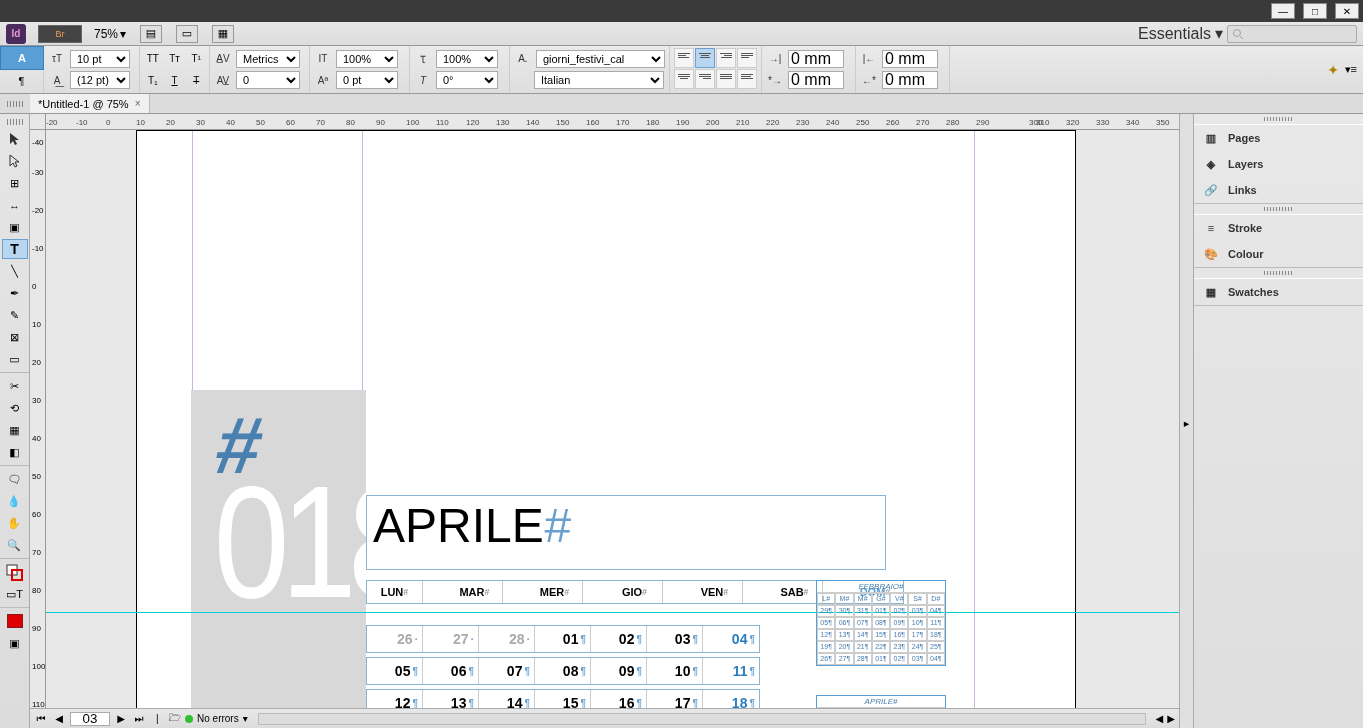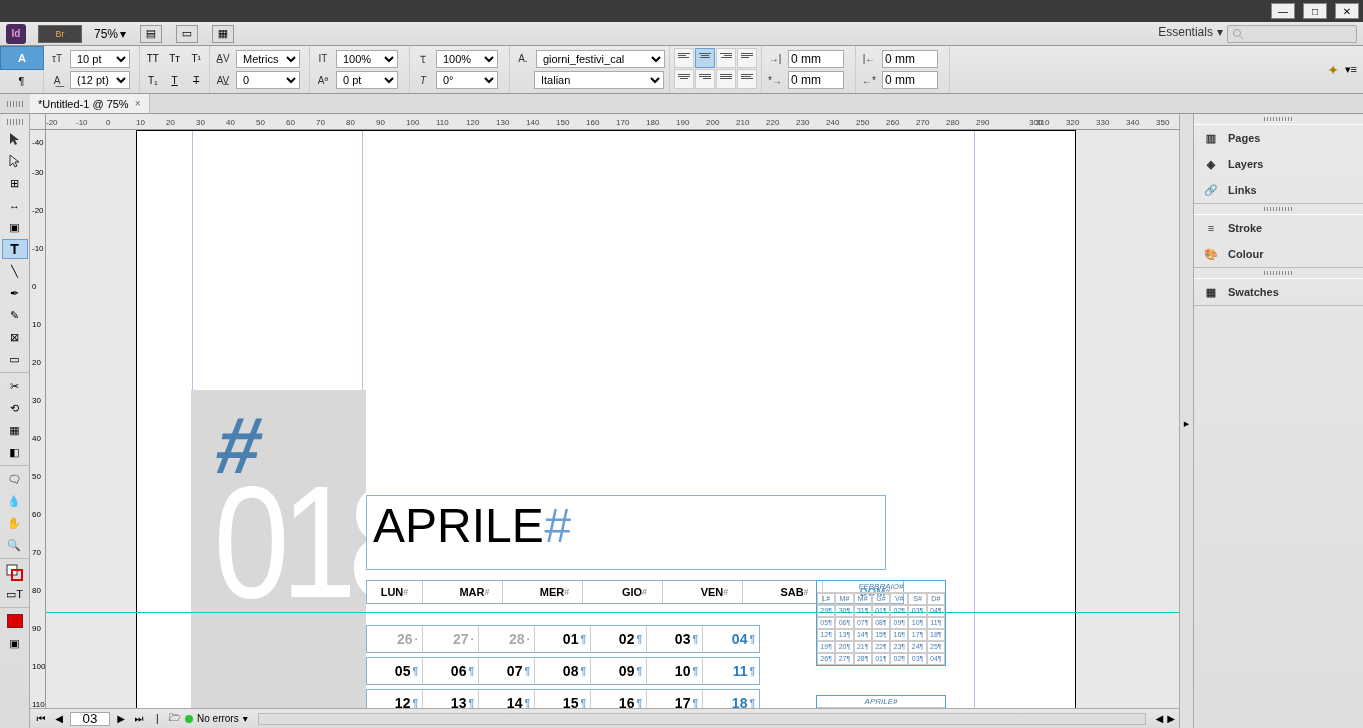--- a/index.html
+++ b/index.html
@@ -9,33 +9,33 @@
 .titlebar { height: 22px; background: #3a3a3a; display: flex; align-items: center; justify-content: flex-end; padding: 0 4px; gap: 8px; }
 .titlebar .winbtn { width: 24px; height: 16px; background: #f0f0f0; border: 1px solid #888; display: flex; align-items: center; justify-content: center; font-size: 10px; }
 
 .menubar { height: 24px; background: linear-gradient(#e8e8e8,#dcdcdc); display: flex; align-items: center; padding: 0 6px; gap: 4px; border-bottom: 1px solid #999; }
 .id-logo { width: 20px; height: 20px; background: #4b2a5e; color: #e09bd0; font-weight: bold; font-size: 10px; display: flex; align-items: center; justify-content: center; border-radius: 3px; }
 .menu-item { padding: 3px 8px; font-size: 12px; color: #333; cursor: pointer; }
 .br-btn { width: 44px; height: 18px; background: #444; color: #f0a050; font-size: 9px; display: flex; align-items: center; justify-content: center; border: 1px solid #666; margin-left: 8px; }
 .zoom-sel { margin-left: 8px; display: flex; align-items: center; gap: 2px; }
 .zoom-sel span { font-size: 12px; }
 .icon-btn-top { width: 22px; height: 18px; border: 1px solid #999; background: #e0e0e0; margin-left: 10px; display: flex; align-items: center; justify-content: center; }
-.workspace-sel { margin-left: auto; display: flex; align-items: flex-start; gap: 4px; font-size: 12px; color: #333; }
+.workspace-sel { margin-left: auto; display: flex; align-items: flex-end; gap: 4px; font-size: 16px; color: #333; }
 .search-top { width: 130px; height: 18px; background: #ddd; border: 1px solid #aaa; border-radius: 2px; display: flex; align-items: center; padding: 0 4px; }
 .search-top svg { opacity: 0.5; }
 
 
 .control-panel { height: 48px; background: linear-gradient(#eaeaea,#dedede); border-bottom: 1px solid #999; display: flex; align-items: stretch; }
 .cp-left { width: 44px; display: flex; flex-direction: column; }
 .cp-left .cell { height: 24px; display: flex; align-items: center; justify-content: center; border-right: 1px solid #ccc; }
 .cp-left .A-active { background: #5a9ed6; color: #fff; font-weight: bold; border: 1px solid #3a7eb6; }
 .cp-group { display: flex; flex-direction: column; padding: 2px 4px; border-right: 1px solid #ccc; }
 .cp-row { display: flex; align-items: center; gap: 4px; height: 22px; }
 .cp-select { height: 18px; border: 1px solid #aaa; background: #fff; font-size: 11px; padding: 0 2px; }
-.cp-input { height: 18px; border: 1px solid #aaa; background: #fff; font-size: 12px; padding: 0 2px; text-align: left; }
+.cp-input { height: 18px; border: 1px solid #aaa; background: #fff; font-size: 16px; padding: 0 2px; text-align: left; }
 .cp-icon { width: 18px; height: 18px; display: flex; align-items: center; justify-content: center; font-size: 10px; color: #333; }
 .cp-icon-btn { width: 20px; height: 18px; border: 1px solid transparent; display: flex; align-items: center; justify-content: center; font-size: 10px; }
 .align-grid { display: grid; grid-template-columns: repeat(4, 20px); grid-template-rows: repeat(2, 20px); gap: 1px; }
 .align-cell { border: 1px solid #ccc; background: #f5f5f5; display: flex; align-items: center; justify-content: center; position: relative; }
 .align-cell.active { background: #b8d6f0; border-color: #6aa0d0; }
 .align-lines { width: 12px; height: 10px; display: flex; flex-direction: column; gap: 1px; }
 .align-lines div { height: 1px; background: #555; }
 .cp-far-right { margin-left: auto; display: flex; align-items: center; padding-right: 6px; gap: 6px; }
 
 

